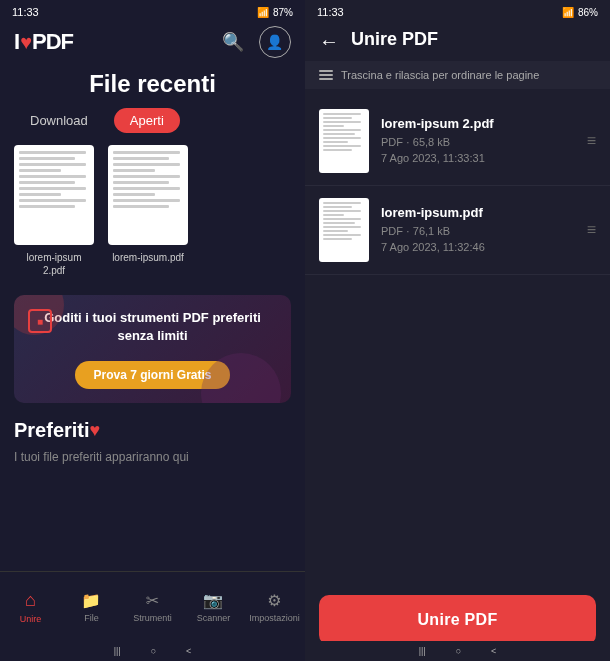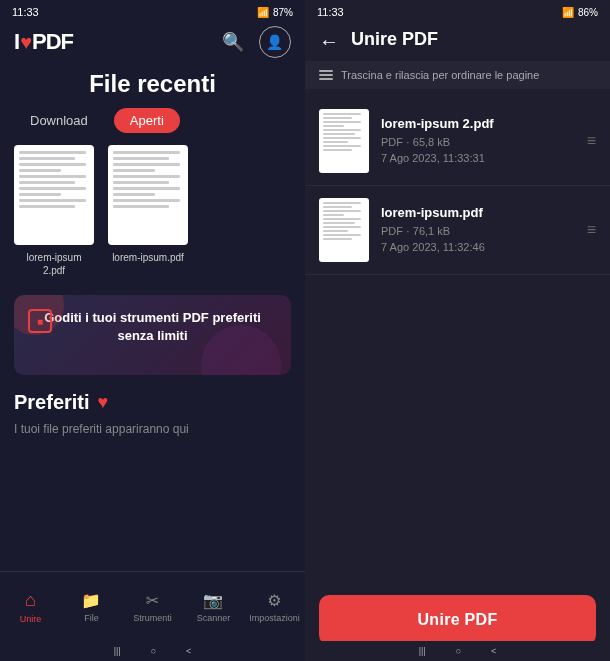--- a/index.html
+++ b/index.html
@@ -209,21 +209,20 @@
       cursor: pointer;
     }
 
     .favorites-section {
       padding: 12px 14px 4px;
     }
 
     .favorites-title {
       display: flex;
       align-items: center;
-      gap: 8px;
       font-size: 20px;
       font-weight: 700;
       color: #fff;
     }
 
     .heart-icon-red {
       color: #e84040;
       font-size: 18px;
     }
 
@@ -482,20 +481,21 @@
     </div>
   </div>
 
   <div class="promo-banner">
     <div class="promo-deco-circle promo-deco-1"></div>
     <div class="promo-deco-circle promo-deco-2"></div>
     <div class="promo-icon">
       <span style="color:#e84040;font-size:10px;">■</span>
     </div>
     <p class="promo-text">Goditi i tuoi strumenti PDF preferiti senza limiti</p>
+    <button class="promo-btn">Prova 7 giorni Gratis</button>
   </div>
 
   <div class="favorites-section">
     <div class="favorites-title">
       <span>Preferiti</span>
       <span class="heart-icon-red">♥</span>
     </div>
     <p class="favorites-empty">I tuoi file preferiti appariranno qui</p>
   </div>
 

